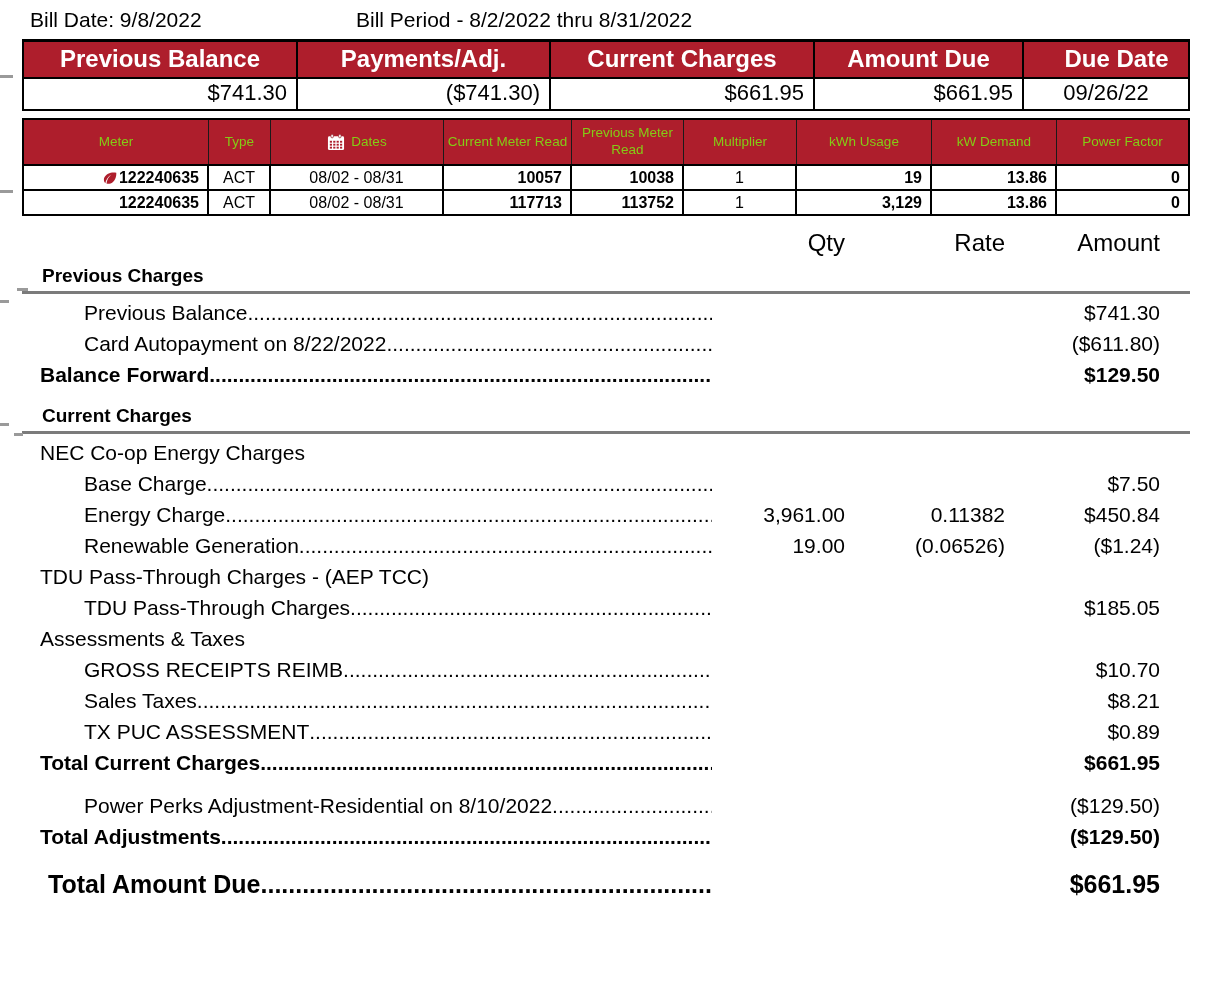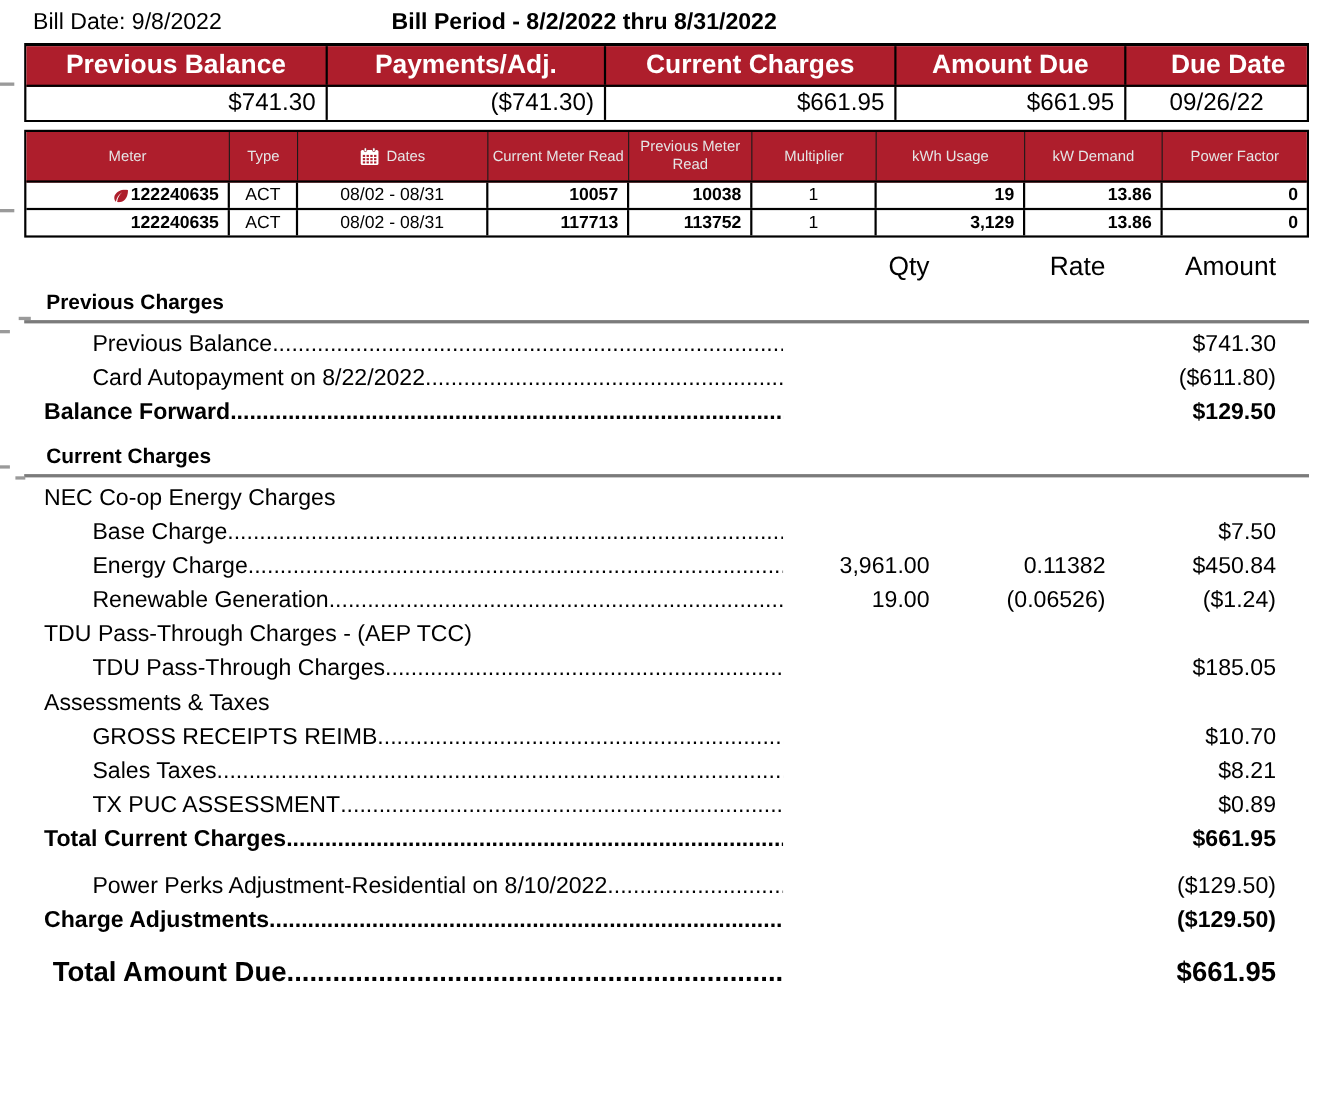--- a/index.html
+++ b/index.html
@@ -6,37 +6,37 @@
   html,body { margin:0; padding:0; }
   body {
     width:1214px; height:994px; background:#fff; color:#000;
     font-family:"Liberation Sans", sans-serif; position:relative; overflow:hidden;
   }
   .mark { position:absolute; height:3px; background:#9a9a9a; }
 
   
   .topline { position:relative; height:27px; margin-top:8px; font-size:21px; }
   .topline .bdate  { position:absolute; left:30px; }
-  .topline .period { position:absolute; left:356px; font-weight:700; }
+  .topline .period { position:absolute; left:356px; font-weight:400; }
 
   
   .summary { margin:4px 0 0 22px; width:1168px; box-sizing:border-box; border:2px solid #000; border-top-width:3px; }
   .sum-head { display:flex; background:var(--red); border-bottom:2px solid #000; }
   .sum-h { box-sizing:border-box; border-right:2px solid #000; color:#fff; font-weight:700;
            font-size:24px; text-align:center; padding:3px 0 4px; }
   .sum-h:last-child { border-right:none;padding-left:21px; }
   .sum-vals { display:flex; font-size:22px; }
   .sum-v { box-sizing:border-box; border-right:2px solid #000; text-align:right; padding:1px 9px 3px; }
   .sum-v:last-child { border-right:none; text-align:center; padding:1px 0 3px; }
   .sc0 { flex:0 0 274px; } .sc1 { flex:0 0 253px; } .sc2 { flex:0 0 264px; }
   .sc3 { flex:0 0 209px; } .sc4 { flex:1; }
 
   
   .meter { margin:7px 0 0 22px; width:1168px; box-sizing:border-box; border:2px solid #000; }
-  .mt-head { display:flex; background:var(--red); color:#e5e5e5; font-size:13.5px; border-bottom:2px solid #000; }
+  .mt-head { display:flex; background:var(--red); color:#84cc16; font-size:13.5px; border-bottom:2px solid #000; }
   .mt-h { box-sizing:border-box; border-right:1px solid #1a1a1a; min-height:44px; padding:2px 3px;
           display:flex; align-items:center; justify-content:center; text-align:center; gap:6px; line-height:1.25; }
   .mt-h:last-child { border-right:none; }
   .mt-row { display:flex; font-size:16px; border-top:2px solid #000; }
   .mt-row:first-child { border-top:none; }
   .mt-c { box-sizing:border-box; border-right:2px solid #000; height:23px; padding:0 8px;
           display:flex; align-items:center; white-space:nowrap; }
   .mt-c:last-child { border-right:none; }
   .a-right  { justify-content:flex-end;font-weight:bold; }
   .a-center { justify-content:center; }
@@ -355,21 +355,21 @@
           <div class="lw ind2">
             <span class="label">Power Perks Adjustment-Residential on 8/10/2022</span>
             <div class="leader"></div>
           </div>
           <div class="col qty"></div>
           <div class="col rate"></div>
           <div class="col amount">($129.50)</div>
         </div>
         <div class="row bold">
           <div class="lw ind0">
-            <span class="label">Charge Adjustments</span>
+            <span class="label">Total Adjustments</span>
             <div class="leader"></div>
           </div>
           <div class="col qty"></div>
           <div class="col rate"></div>
           <div class="col amount">($129.50)</div>
         </div>
       </div>
       <div class="section">
         <div class="row bold large">
           <div class="lw ind1">

